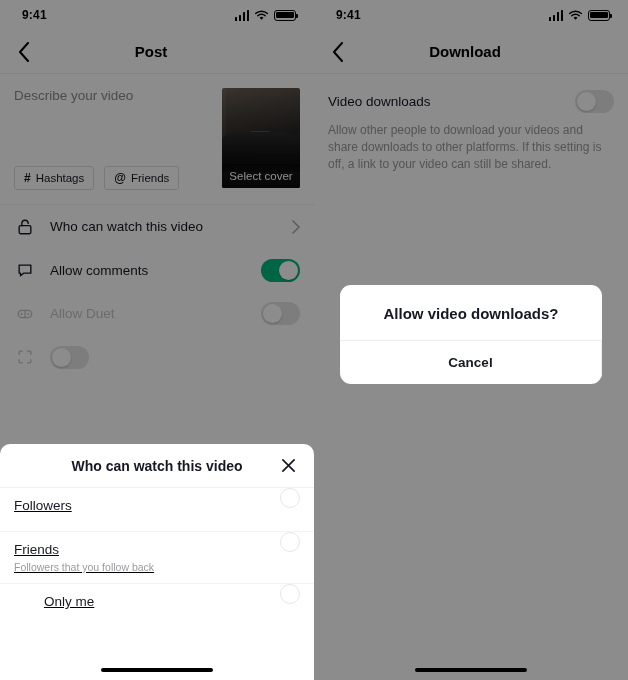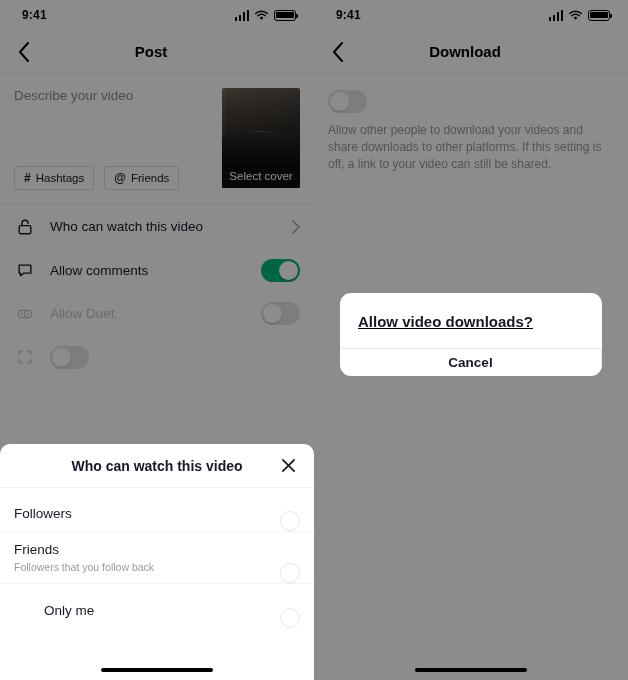--- a/index.html
+++ b/index.html
@@ -284,23 +284,24 @@
     width: 24px; height: 24px;
     display: flex;
     align-items: center;
     justify-content: center;
     cursor: pointer;
   }
   .opt {
     padding: 0 14px;
     min-height: 44px;
     display: flex;
-    align-items: flex-end;
+    align-items: flex-start;
     border-bottom: 1px solid #f3f3f3;
     cursor: pointer;
+    text-decoration: underline;
   }
   .opt:last-of-type { border-bottom: 0; padding-left: 44px; }
   .opt-texts { flex: 1; padding: 10px 0; }
   .opt-title { font-size: 13.5px; color: #161823; }
   .opt-sub { font-size: 10.5px; color: #9a9a9e; margin-top: 4px; }
   .radio {
     width: 20px; height: 20px;
     border-radius: 50%;
     border: 1.3px solid #e6e6e8;
     flex: 0 0 20px;
@@ -350,37 +351,37 @@
   .alert {
     width: 262px;
     background: #ffffff;
     border-radius: 11px;
     overflow: hidden;
     pointer-events: auto;
     margin-top: -12px;
   }
   .alert-body {
     padding: 20px 18px 18px 18px;
-    text-decoration: underline;
+    text-align: center;
   }
   .alert-title {
     font-size: 15px;
     font-weight: bold;
     color: #161823;
   }
   .alert-msg {
     margin-top: 10px;
     font-size: 12.5px;
     line-height: 18px;
     color: #4b4b51;
   }
   .alert-actions {
     display: flex;
     border-top: 1px solid #ececee;
-    height: 28px;
+    height: 44px;
   }
   .alert-btn {
     flex: 1;
     display: flex;
     align-items: center;
     justify-content: center;
     font-size: 13.5px;
     cursor: pointer;
   }
   .alert-btn.cancel { color: #161823; font-weight: bold; }
@@ -568,20 +569,21 @@
       <div class="nav-back">
         <svg width="12" height="20" viewBox="0 0 12 20">
           <path d="M10 1 2 10l8 9" stroke="#000" stroke-width="2" fill="none" stroke-linecap="round" stroke-linejoin="round"></path>
         </svg>
       </div>
       <div class="nav-title">Download</div>
     </div>
 
     <div class="dl-section">
       <div class="dl-head">
+        <div class="dl-title">Video downloads</div>
         <div class="toggle">
             <div class="knob"></div>
           </div>
       </div>
       <div class="dl-desc">Allow other people to download your videos and share downloads to other platforms. If this setting is off, a link to your video can still be shared.</div>
     </div>
 
     <div class="dim"></div>
 
     <div class="alert-wrap">

